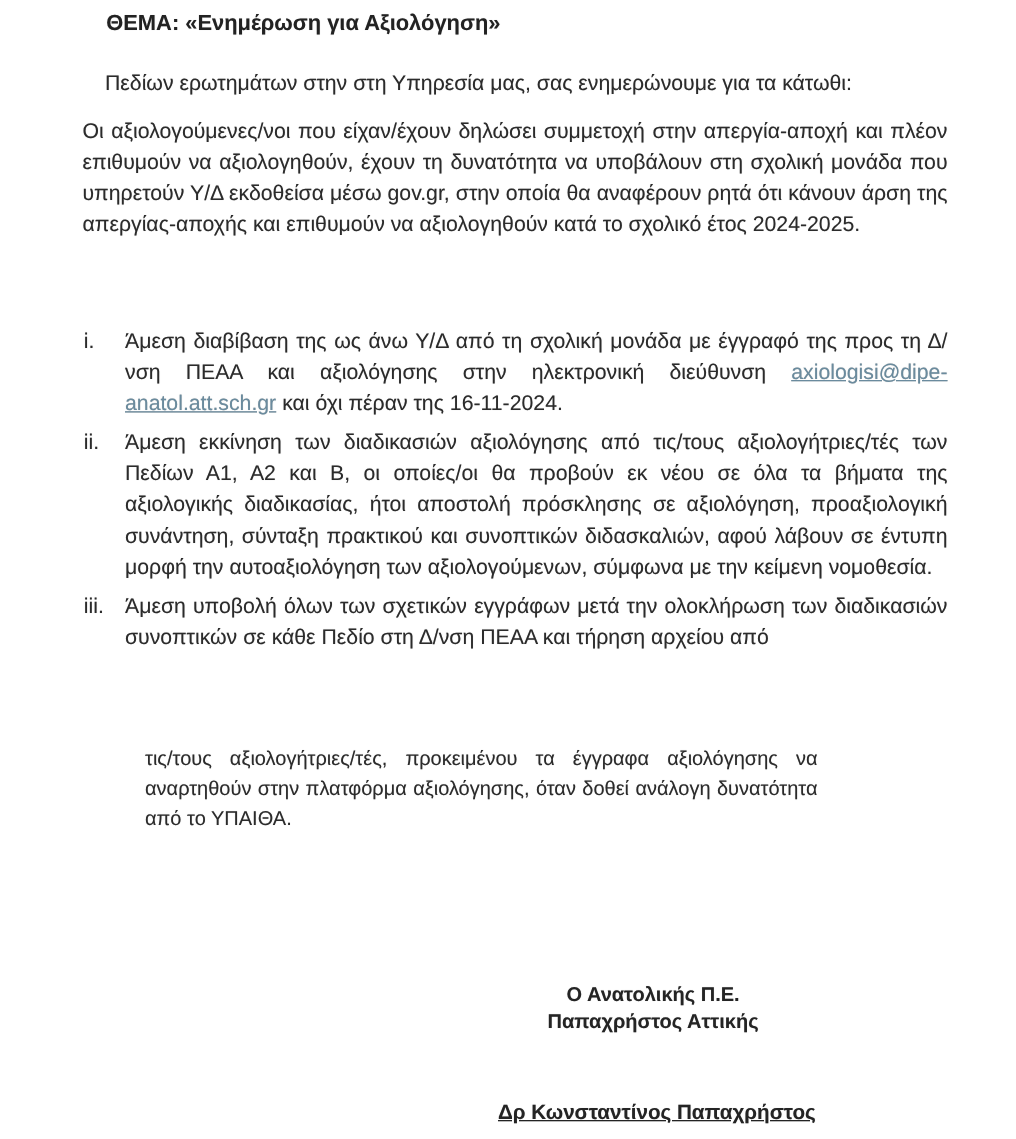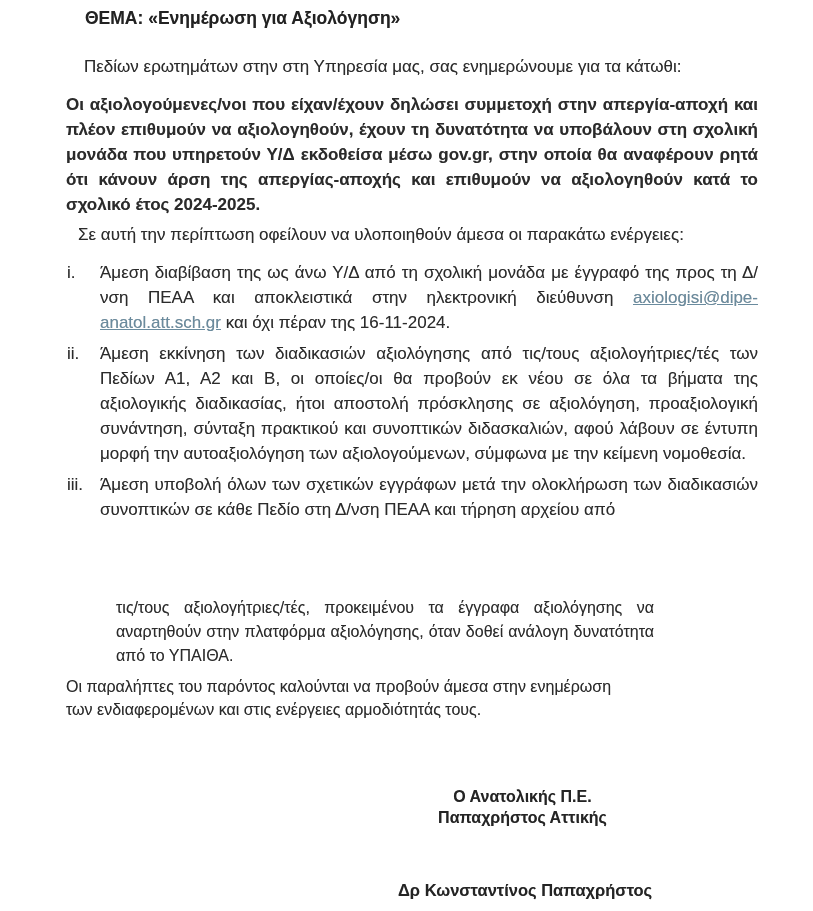--- a/index.html
+++ b/index.html
@@ -31,21 +31,20 @@
     font-size: 17px;
     line-height: 25px;
   }
   .para1 {
     position: absolute;
     top: 92px; left: 66px;
     width: 692px;
     font-size: 17px;
     line-height: 25px;
     text-align: justify;
-    font-weight: bold;
   }
   .para2 {
     position: absolute;
     top: 222px; left: 78px; right: 30px;
     font-size: 17px;
     line-height: 25px;
   }
   .actions {
     position: absolute;
     top: 260px; left: 67px;
@@ -96,63 +95,62 @@
     text-align: center;
     font-size: 16px;
     line-height: 21px;
     font-weight: bold;
     color: #242424;
   }
   .sig-name {
     position: absolute;
     top: 881px; left: 398px;
     width: 255px;
-    text-align: left;
+    text-align: center;
     font-size: 16.5px;
     font-weight: bold;
     color: #242424;
+    text-decoration: underline;
   }
 </style>
 </head>
 <body>
 
 <div class="page">
 
   <div class="subject">ΘΕΜΑ: «Ενημέρωση για Αξιολόγηση»</div>
 
   <div class="intro">Πεδίων ερωτημάτων στην στη Υπηρεσία μας, σας ενημερώνουμε για τα κάτωθι:</div>
 
   <div class="para1">Οι αξιολογούμενες/νοι που είχαν/έχουν δηλώσει συμμετοχή στην απεργία-αποχή και πλέον επιθυμούν να αξιολογηθούν, έχουν τη δυνατότητα να υποβάλουν στη σχολική μονάδα που υπηρετούν Υ/Δ εκδοθείσα μέσω gov.gr, στην οποία θα αναφέρουν ρητά ότι κάνουν άρση της απεργίας-αποχής και επιθυμούν να αξιολογηθούν κατά το σχολικό έτος 2024-2025.</div>
 
-  <div class="para2">Σε αυτή την περίπτωση οφείλουν να υλοποιηθούν άμεσα οι παρακάτω ενέργειες:</div>
 
   <ol class="actions">
     <li class="action">
       <span class="marker">i.</span>
       <span class="atext">
-        <span>Άμεση διαβίβαση της ως άνω Υ/Δ από τη σχολική μονάδα με έγγραφό της προς τη Δ/νση ΠΕΑΑ και αποκλειστικά στην ηλεκτρονική διεύθυνση</span>
+        <span>Άμεση διαβίβαση της ως άνω Υ/Δ από τη σχολική μονάδα με έγγραφό της προς τη Δ/νση ΠΕΑΑ και αξιολόγησης στην ηλεκτρονική διεύθυνση</span>
         <a class="email" href="#">axiologisi@dipe-anatol.att.sch.gr</a>
         <span>και όχι πέραν της 16-11-2024.</span>
       </span>
     </li>
 
     <li class="action">
       <span class="marker">ii.</span>
       <span class="atext">Άμεση εκκίνηση των διαδικασιών αξιολόγησης από τις/τους αξιολογήτριες/τές των Πεδίων Α1, Α2 και Β, οι οποίες/οι θα προβούν εκ νέου σε όλα τα βήματα της αξιολογικής διαδικασίας, ήτοι αποστολή πρόσκλησης σε αξιολόγηση, προαξιολογική συνάντηση, σύνταξη πρακτικού και συνοπτικών διδασκαλιών, αφού λάβουν σε έντυπη μορφή την αυτοαξιολόγηση των αξιολογούμενων, σύμφωνα με την κείμενη νομοθεσία.</span>
     </li>
 
     <li class="action">
       <span class="marker">iii.</span>
       <span class="atext">Άμεση υποβολή όλων των σχετικών εγγράφων μετά την ολοκλήρωση των διαδικασιών συνοπτικών σε κάθε Πεδίο στη Δ/νση ΠΕΑΑ και τήρηση αρχείου από</span>
     </li>
   </ol>
 
   <div class="continuation">τις/τους αξιολογήτριες/τές, προκειμένου τα έγγραφα αξιολόγησης να αναρτηθούν στην πλατφόρμα αξιολόγησης, όταν δοθεί ανάλογη δυνατότητα από το ΥΠΑΙΘΑ.</div>
 
-  <div class="closing">Οι παραλήπτες του παρόντος καλούνται να προβούν άμεσα στην ενημέρωση των ενδιαφερομένων και στις ενέργειες αρμοδιότητάς τους.</div>
 
   <div class="sig-title">
     <div>Ο Ανατολικής Π.Ε.</div>
     <div>Παπαχρήστος Αττικής</div>
   </div>
 
   <div class="sig-name">Δρ Κωνσταντίνος Παπαχρήστος</div>
 
 </div>
 

